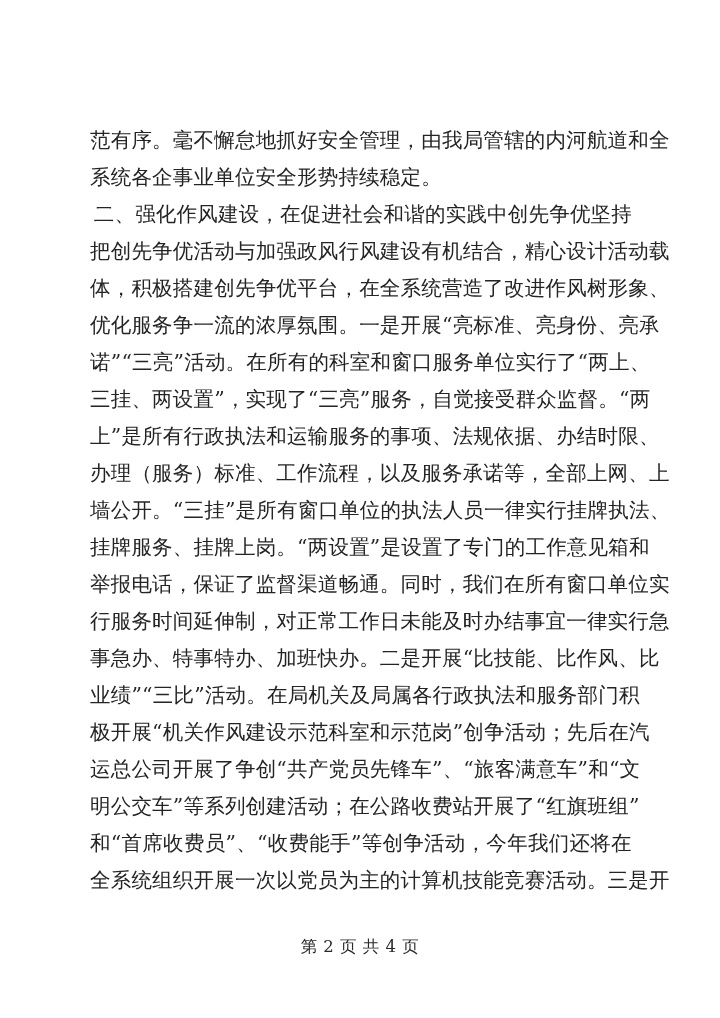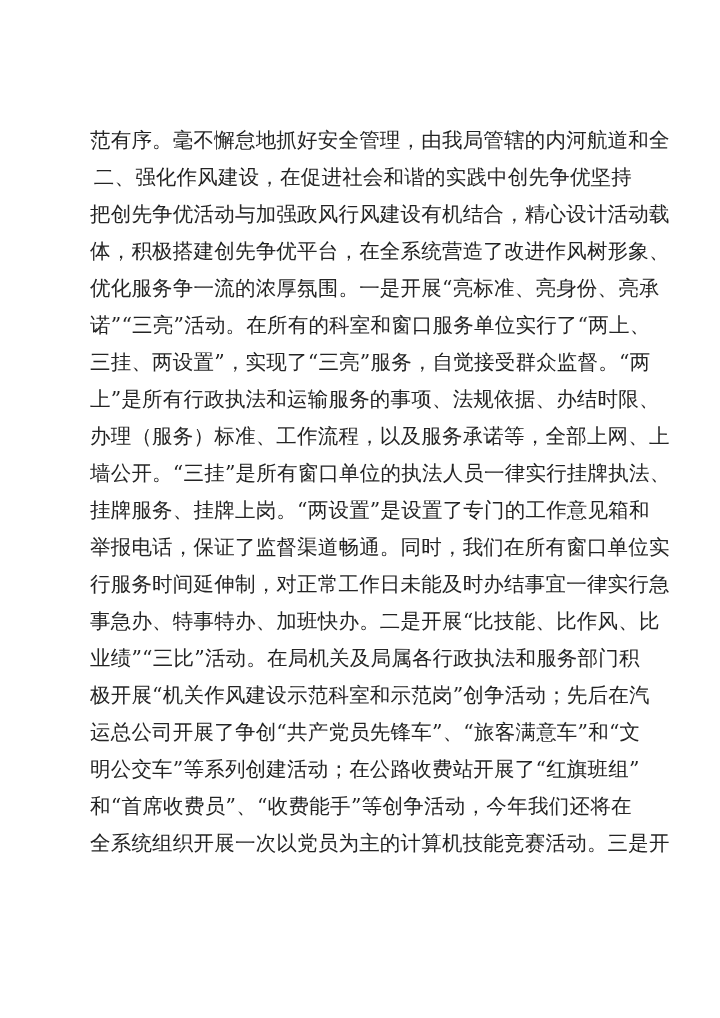--- a/index.html
+++ b/index.html
@@ -104,20 +104,21 @@
         <span>管</span>
         <span>辖</span>
         <span>的</span>
         <span>内</span>
         <span>河</span>
         <span>航</span>
         <span>道</span>
         <span>和</span>
         <span>全</span>
       </div>
+      <div class="doc-line short">系统各企事业单位安全形势持续稳定。</div>
       <div class="doc-line justify">
         <span style="width: 41px;"></span>
         <span>二</span>
         <span>、</span>
         <span>强</span>
         <span>化</span>
         <span>作</span>
         <span>风</span>
         <span>建</span>
         <span>设</span>
@@ -679,14 +680,17 @@
         <span>赛</span>
         <span>活</span>
         <span>动</span>
         <span>。</span>
         <span>三</span>
         <span>是</span>
         <span>开</span>
       </div>
     </div>
 
+  <div id="doc-footer">
+    <span id="page-number">第 2 页  共 4 页</span>
+  </div>
 
 </div>
 
 </body></html>

